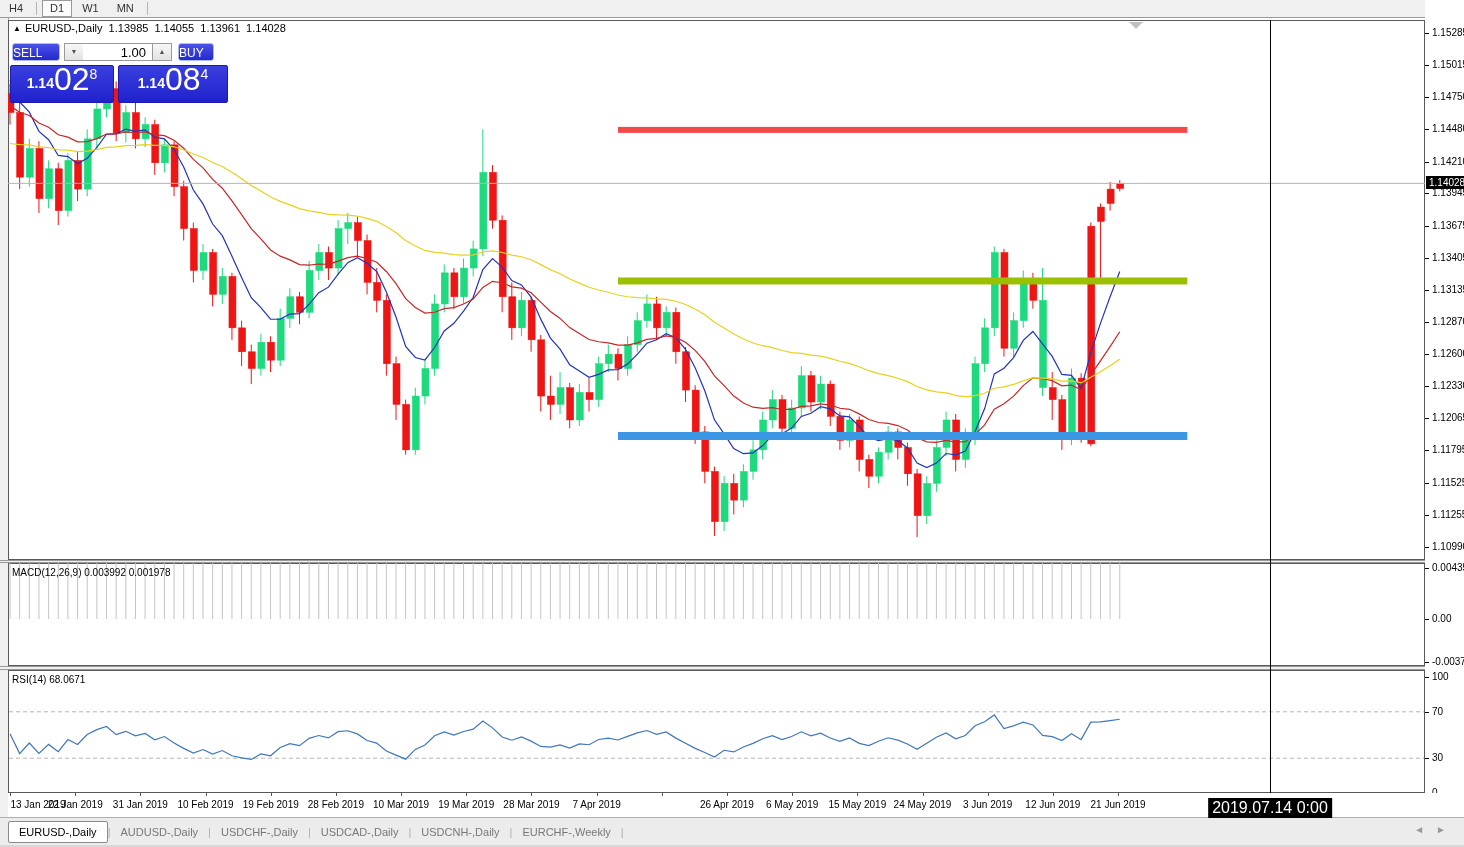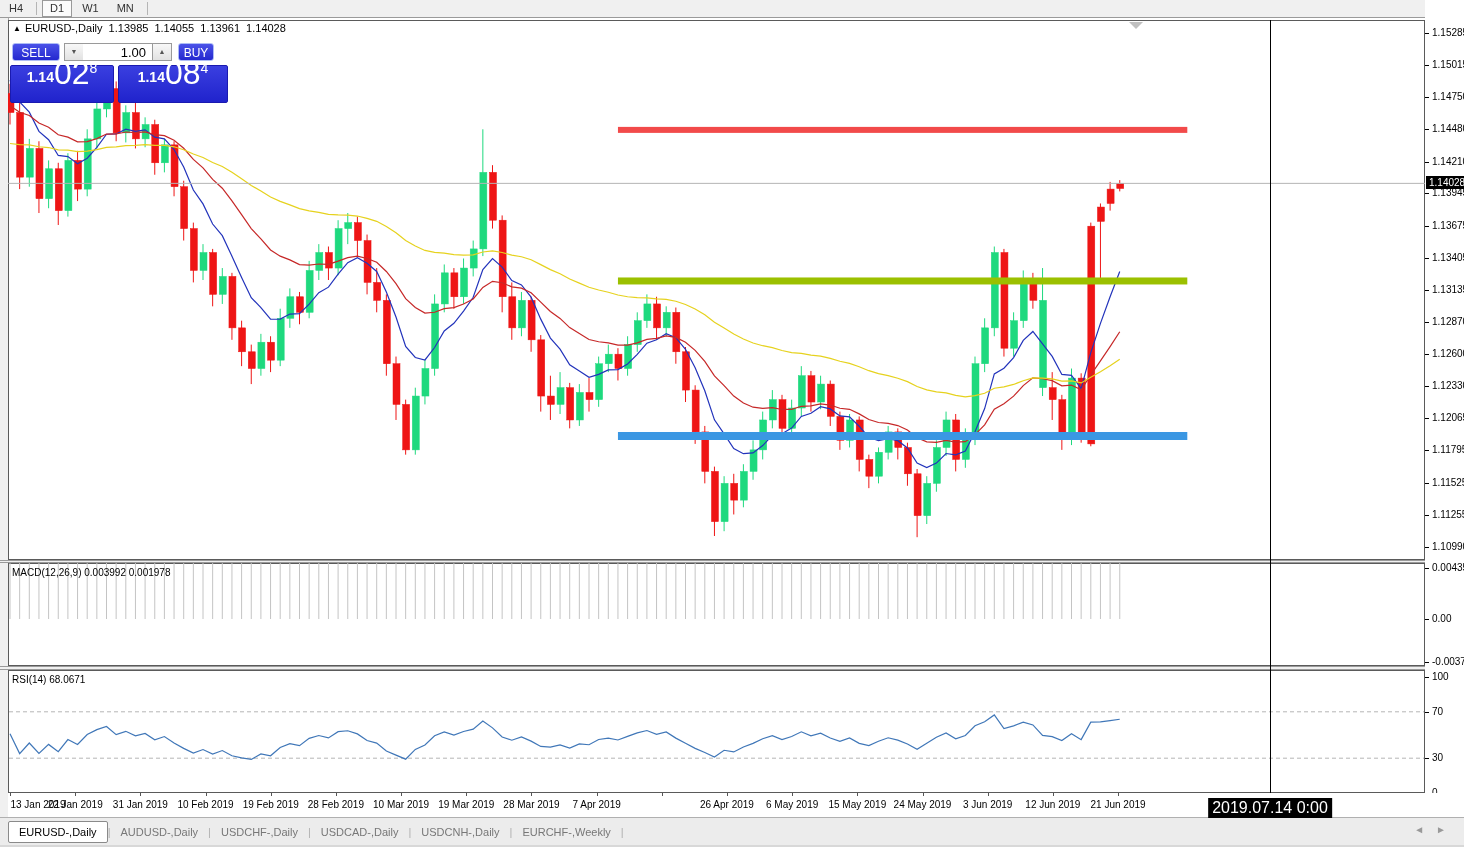--- a/index.html
+++ b/index.html
@@ -21,28 +21,28 @@
   #cur-price-label{position:absolute;left:1426px;background:#000;color:#fff;font-size:10px;padding:1px 3px 1px 3px;z-index:9;}
   
   .ind-label{position:absolute;font-size:10px;color:#000;z-index:5;white-space:nowrap;}
   
   #symbol-header{position:absolute;left:13px;top:22px;font-size:11px;color:#000;z-index:6;white-space:nowrap;}
   #symbol-header .mk{font-size:8px;position:relative;top:-1px;margin-right:4px;}
   #symbol-header span{margin-right:3px;}
   
   #trade{position:absolute;left:10px;top:43px;width:218px;z-index:7;font-family:"Liberation Sans",sans-serif;}
   #trade-row1{position:relative;height:20px;}
-  .trade-btn{position:absolute;top:0;height:18px;line-height:18px;text-align:center;color:#fff;font-size:12px;background:linear-gradient(#4a52e8,#2428cf);border:1px solid #aebcf5;border-radius:3px;box-sizing:border-box;cursor:pointer;}
+  .trade-btn{position:absolute;top:0;height:18px;line-height:18px;color:#fff;font-size:12px;background:linear-gradient(#4a52e8,#2428cf);border:1px solid #aebcf5;border-radius:3px;box-sizing:border-box;cursor:pointer;}
   #sell-btn{left:2px;width:48px;}
   #buy-btn{left:168px;width:36px;}
   .spin-btn{position:absolute;top:0;width:20px;height:18px;background:linear-gradient(#f8f8f8,#e2e2e2);border:1px solid #9a9a9a;box-sizing:border-box;font-size:7px;color:#555;text-align:center;line-height:16px;cursor:pointer;}
   #spin-down{left:54px;}
   #spin-up{left:142px;}
   #vol-input{position:absolute;left:73px;top:0;width:69px;height:18px;border:1px solid #9a9a9a;border-left:none;border-right:none;font-size:13px;text-align:right;padding:0 6px 0 0;box-sizing:border-box;color:#000;background:#fff;font-family:"Liberation Sans",sans-serif;}
-  .price-tile{position:absolute;top:22px;height:38px;background:linear-gradient(#3a3fe0,#2023cc);border:1px solid #1a1ab0;border-radius:2px;box-sizing:border-box;color:#fff;display:flex;align-items:flex-end;justify-content:center;padding-bottom:14px;cursor:pointer;}
+  .price-tile{position:absolute;top:22px;height:38px;background:linear-gradient(#3a3fe0,#2023cc);border:1px solid #1a1ab0;border-radius:2px;box-sizing:border-box;color:#fff;display:flex;align-items:flex-end;justify-content:center;padding-bottom:8px;cursor:pointer;}
   #sell-tile{left:0px;width:104px;}
   #buy-tile{left:108px;width:110px;}
   .pt-base{font-size:14px;font-weight:bold;margin-bottom:3px;}
   .pt-big{font-size:32px;line-height:30px;font-weight:normal;}
   .pt-sup{font-size:14px;position:relative;top:-12px;}
   
   #crosshair-v{position:absolute;width:1px;background:#000;z-index:8;}
   #cross-time-label{position:absolute;background:#000;color:#fff;font-size:16px;padding:1px 4px;z-index:9;transform:translateX(-50%);white-space:nowrap;}
   
   #date-axis{position:absolute;left:8px;top:793px;width:1417px;height:24px;background:#fff;overflow:hidden;padding-left:36px;}

